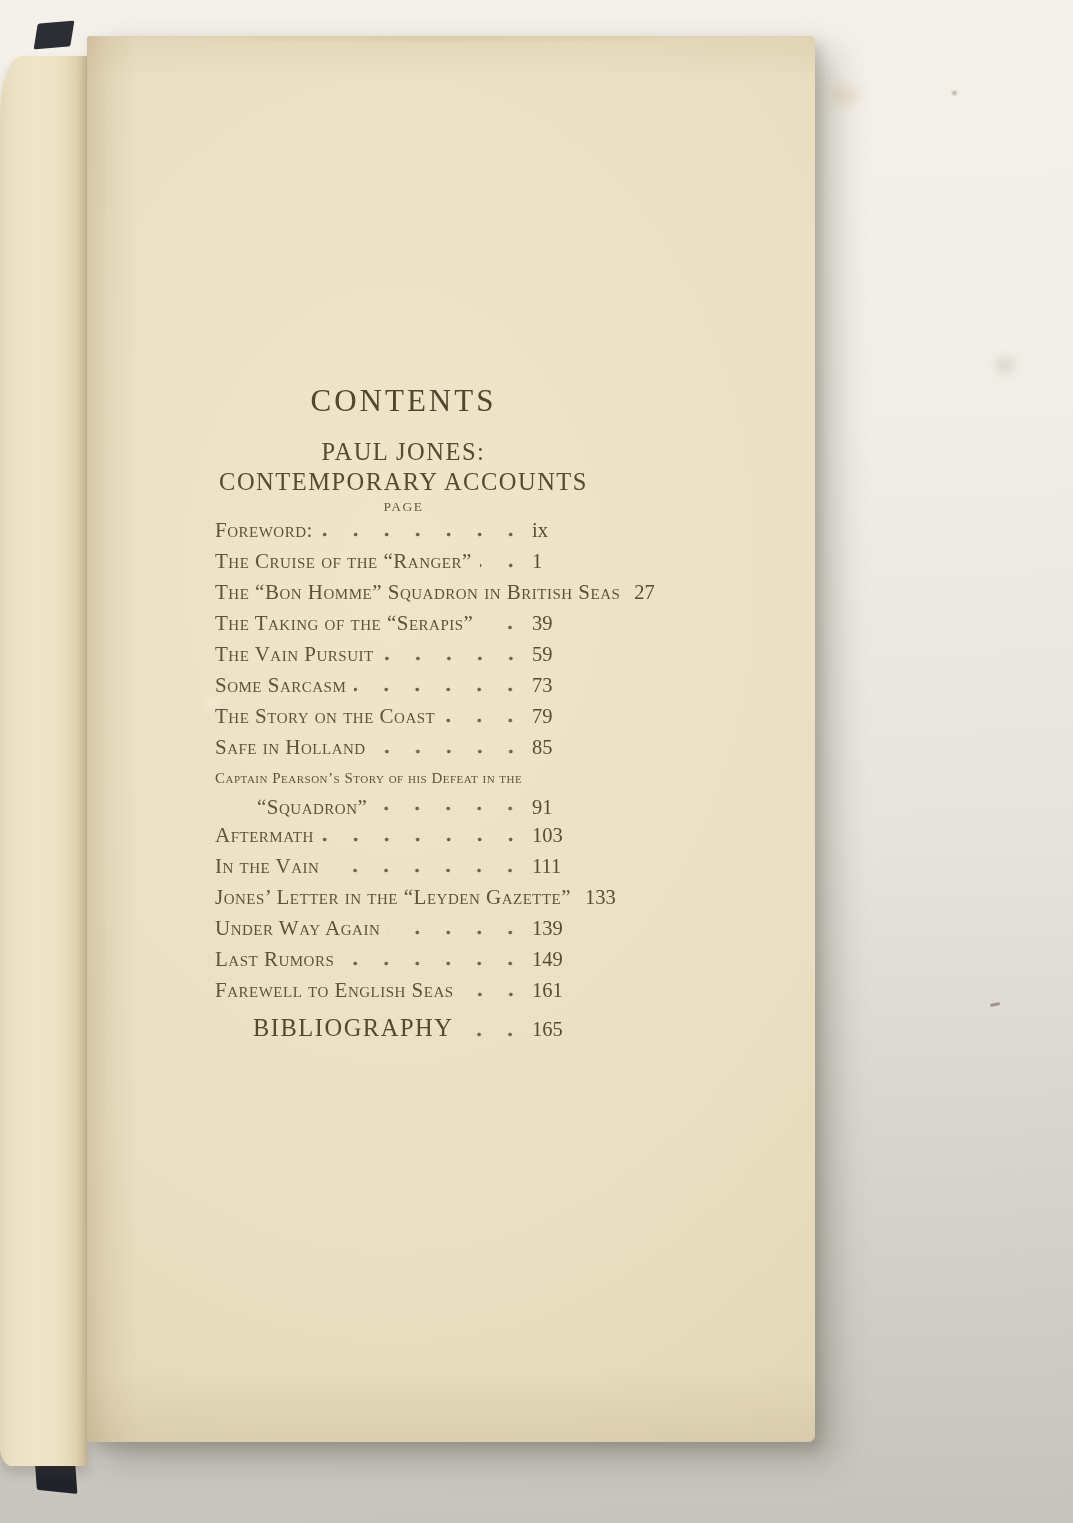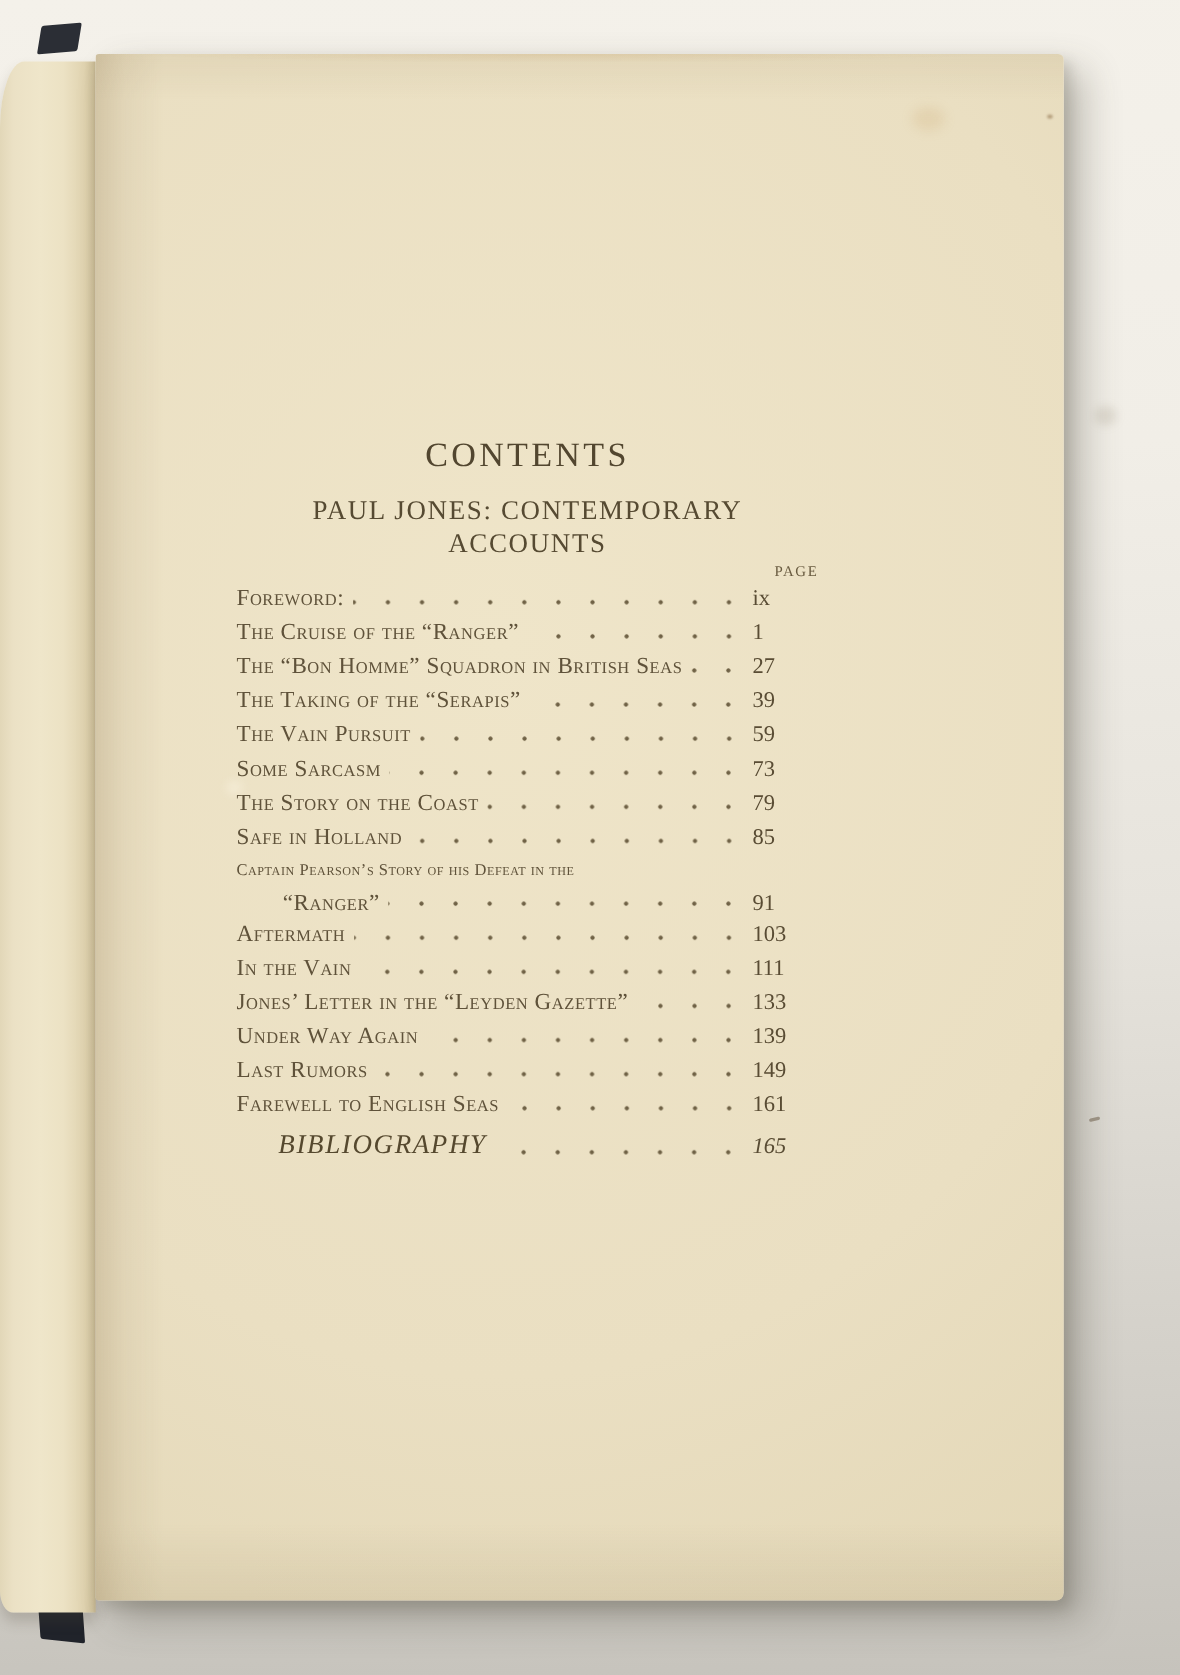--- a/index.html
+++ b/index.html
@@ -12,21 +12,21 @@
   .cover-corner.top    { left:36px; top:22px;   width:36px; height:26px; transform: skewX(-14deg) rotate(-5deg); }
   .cover-corner.bottom { left:36px; top:1460px; width:40px; height:32px; transform: skewX(10deg) rotate(6deg); background:#20232a; }
 
   .left-pages {
     position:absolute; left:0; top:56px; width:87px; height:1410px;
     background: linear-gradient(90deg,#e2d7b8 0%, #ebe1c5 14%, #efe6ca 42%, #ece2c4 66%, #e0d3b0 88%, #cfc19c 97%, #c3b48f 100%);
     border-radius: 22px 0 0 12px / 60px 0 0 20px;
     box-shadow: 0 8px 12px rgba(80,75,60,.22);
   }
   .right-page {
-    position:absolute; left:87px; top:49px; width:880px; height:1406px;
+    position:absolute; left:87px; top:36px; width:728px; height:1406px;
     background: radial-gradient(135% 95% at 42% 38%, #efe5c9 0%, var(--paper,#eadfc2) 50%, #e2d6b5 82%, #d8cba7 100%);
     border-radius: 3px 5px 7px 3px;
     box-shadow: 18px 16px 34px rgba(70,65,52,.30), 5px 7px 12px rgba(70,65,52,.18);
   }
   .right-page::before {
     content:""; position:absolute; inset:0; border-radius:inherit; pointer-events:none;
     background:
       linear-gradient(90deg, rgba(140,116,76,.24) 0%, rgba(140,116,76,.09) 3%, rgba(140,116,76,0) 7%),
       linear-gradient(180deg, rgba(130,105,65,.08) 0%, rgba(130,105,65,0) 3%),
       linear-gradient(0deg, rgba(120,100,65,.10) 0%, rgba(120,100,65,0) 5%),
@@ -36,39 +36,39 @@
 
   h1.contents-title {
     margin:347px 0 0; font-size:31px; line-height:36px; font-weight:normal;
     text-align:center; letter-spacing:3px; color:#52462f;
   }
   h2.contents-subtitle {
     margin:18px 0 0; font-size:24.5px; line-height:30px; font-weight:normal;
     text-align:center; letter-spacing:1.5px; color:#564a32;
   }
   .page-label {
-    margin-top:2px; text-align:right; font-size:13.5px; line-height:16px;
+    margin-top:2px; text-align:center; font-size:13.5px; line-height:16px;
     letter-spacing:1.5px; color:#695b40;
   }
   .toc { margin-top:0; }
   .toc-line1 { height:31px; line-height:31px; font-size:15px; font-variant:small-caps;
                letter-spacing:.5px; white-space:nowrap; }
   .toc-row { display:flex; align-items:baseline; height:31px; line-height:31px; }
   .toc-row.wrap { height:26px; line-height:26px; }
   .toc-title { flex:0 1 auto; font-size:21px; font-variant:small-caps; letter-spacing:.5px; white-space:nowrap; }
   .toc-row.wrap .toc-title { padding-left:42px; }
   .leader {
     flex:1 1 10px; min-width:6px; align-self:stretch; margin-left:8px;
     background-image: radial-gradient(circle, rgba(101,87,59,.92) 1.6px, rgba(101,87,59,0) 2.2px);
     background-size:31px 31px; background-repeat:repeat-x;
     background-position: right 6px top 4px;
   }
   .toc-row.wrap .leader { background-position: right 6px top -1px; }
   .pagenum { flex:0 0 60px; text-align:left; font-size:20.5px; color:#594c34; }
-  .toc-row.biblio { height:34px; line-height:34px; margin-top:5px;font-style:italic; }
+  .toc-row.biblio { height:34px; line-height:34px; margin-top:5px; }
   .toc-row.biblio .toc-title { font-variant:normal; font-size:24.5px; letter-spacing:1.5px;
                                padding-left:38px; color:#55482e; }
   .toc-row.biblio .leader { background-position: right 6px top 8px; }
 
   .spot { position:absolute; border-radius:50%; pointer-events:none; }
   .spot.s1 { left:742px; top:48px;  width:30px; height:22px; background:rgba(190,140,70,.14); filter:blur(5px); }
   .spot.s2 { left:908px; top:320px; width:20px; height:18px; background:rgba(130,118,96,.16); filter:blur(4px); }
   .spot.s3 { left:865px; top:55px;  width:5px;  height:4px;  background:rgba(120,85,45,.45); filter:blur(1px); }
   .spot.s4 { left:118px; top:660px; width:16px; height:14px; background:rgba(255,250,235,.35); filter:blur(4px); }
   .pen-mark { position:absolute; left:903px; top:967px; width:10px; height:2.5px;
@@ -129,21 +129,21 @@
     <span class="leader"></span>
     <span class="pagenum">79</span>
   </div>
           <div class="toc-row">
     <span class="toc-title">Safe in Holland</span>
     <span class="leader"></span>
     <span class="pagenum">85</span>
   </div>
           <div class="toc-line1">Captain Pearson’s Story of his Defeat in the</div>
           <div class="toc-row wrap">
-    <span class="toc-title">“Ranger”</span>
+    <span class="toc-title">“Squadron”</span>
     <span class="leader"></span>
     <span class="pagenum">91</span>
   </div>
           <div class="toc-row">
     <span class="toc-title">Aftermath</span>
     <span class="leader"></span>
     <span class="pagenum">103</span>
   </div>
           <div class="toc-row">
     <span class="toc-title">In the Vain</span>

